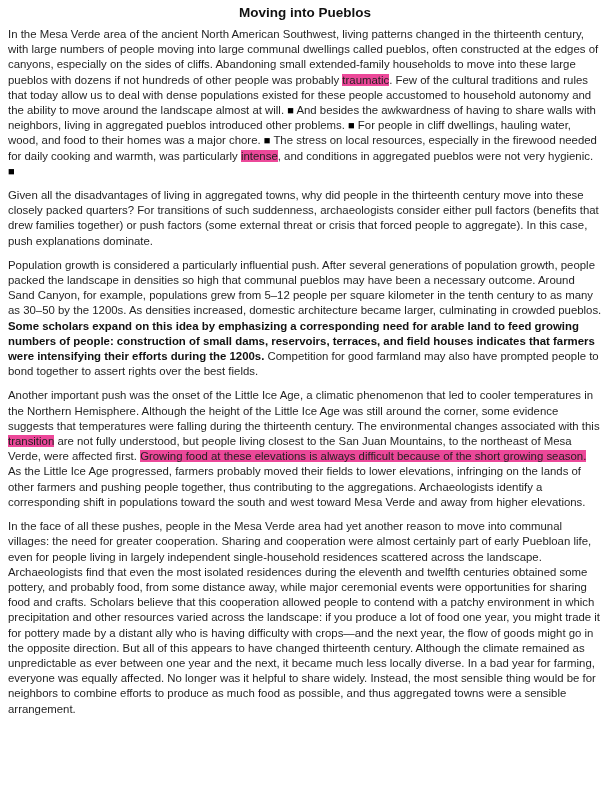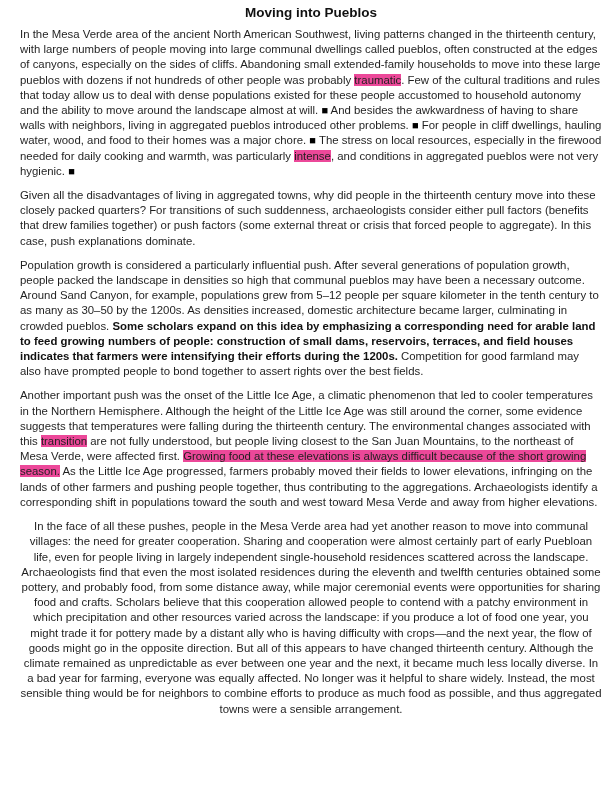--- a/index.html
+++ b/index.html
@@ -5,38 +5,38 @@
   * { box-sizing: border-box; }
   html, body {
     margin: 0;
     padding: 0;
     background: #ffffff;
   }
   .page {
     width: 610px;
     min-height: 785px;
     background: #ffffff;
-    padding: 3px 8px 12px 20px;
+    padding: 3px 8px 12px 8px;
     font-family: "Liberation Sans", "DejaVu Sans", sans-serif;
     color: #1f1f1f;
   }
   .title {
     font-size: 13.5px;
     font-weight: bold;
     text-align: center;
     margin: 2px 0 7px 0;
     color: #111111;
   }
   .para {
     font-size: 11.4px;
     line-height: 15.2px;
     margin: 0 0 9px 0;
     text-align: left;
   }
-  .para:last-child { margin-bottom: 0; text-align: center; }
+  .para:last-child { margin-bottom: 0; }
   .run-normal { }
   .run-highlight {
     background: #ec4899;
   }
   .run-bold {
     font-weight: bold;
     color: #111111;
   }
   .run-square {
     color: #000000;

